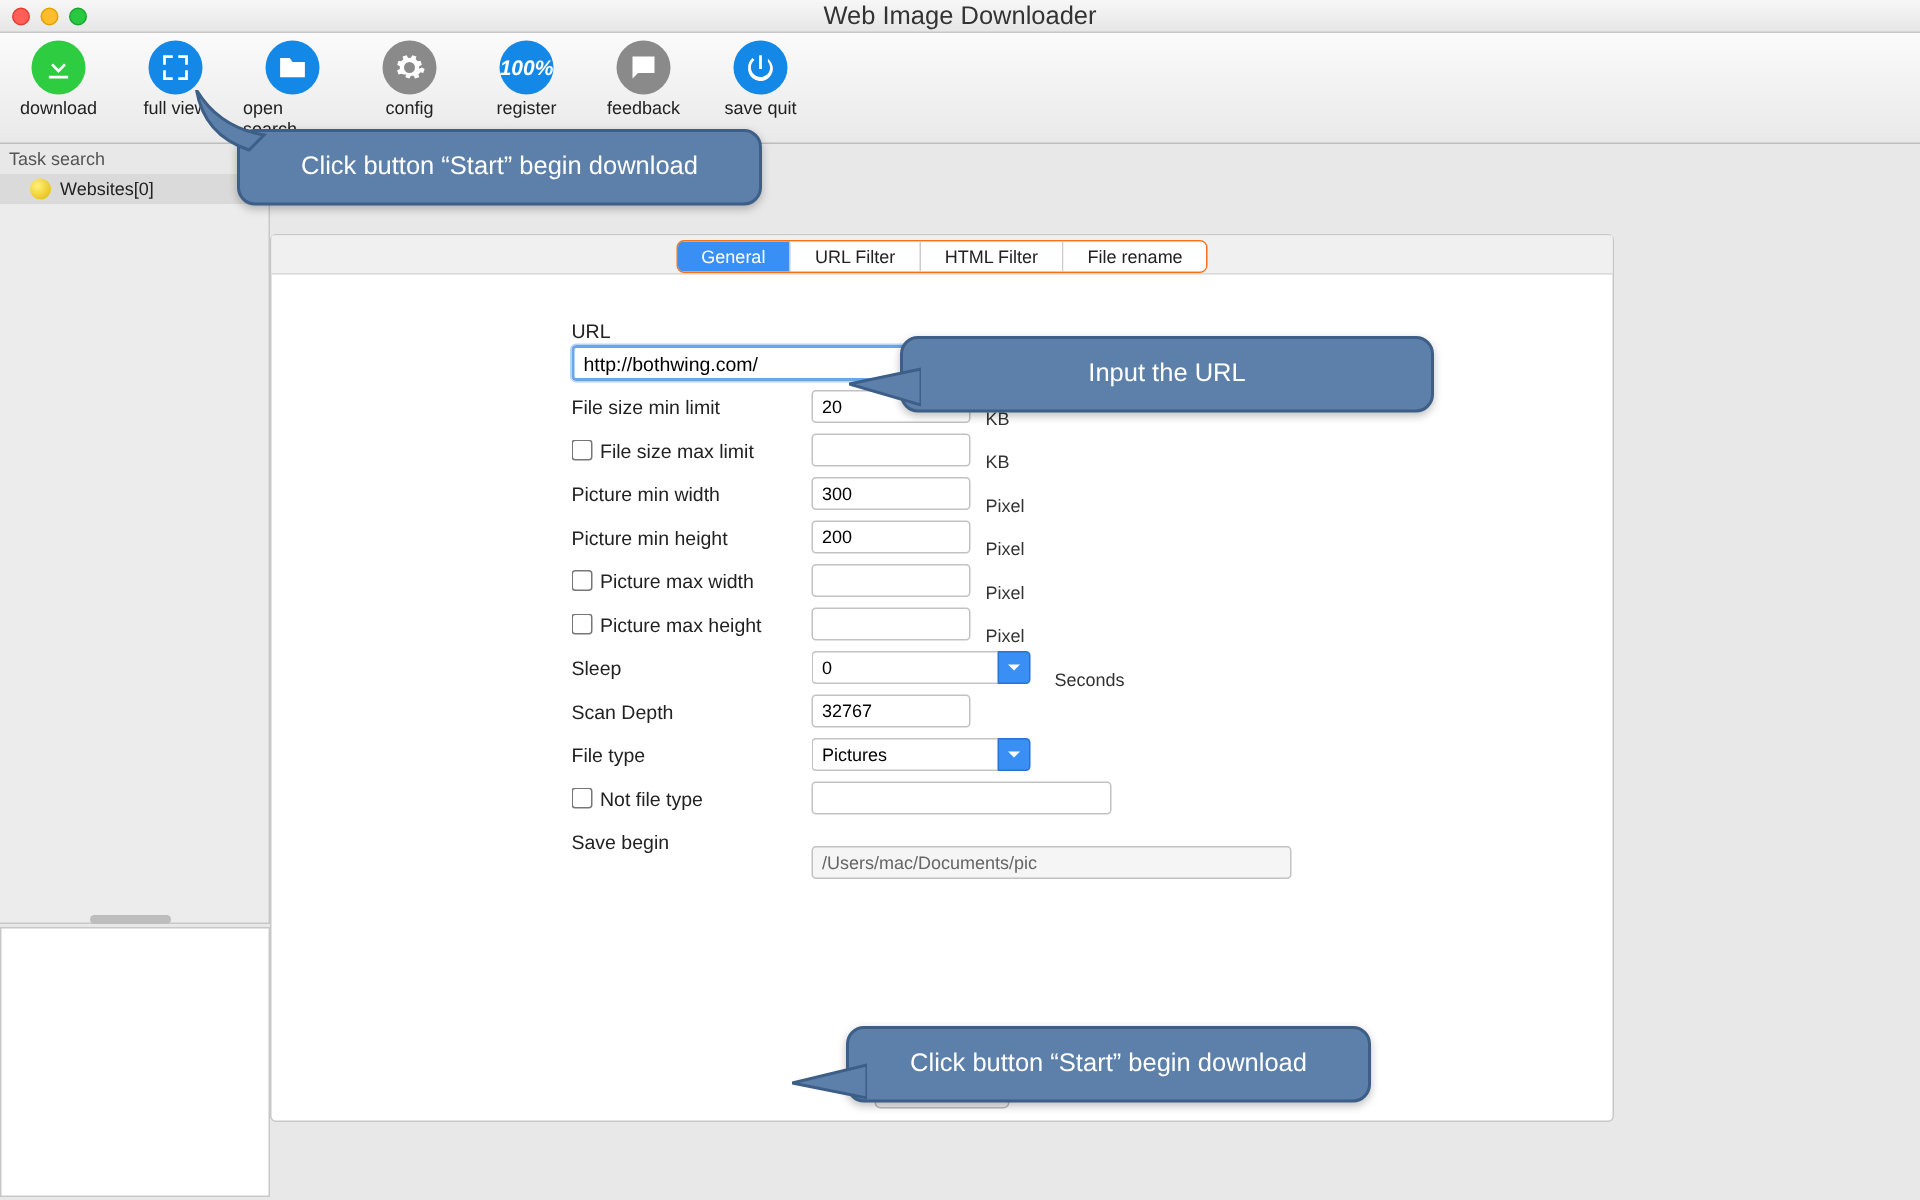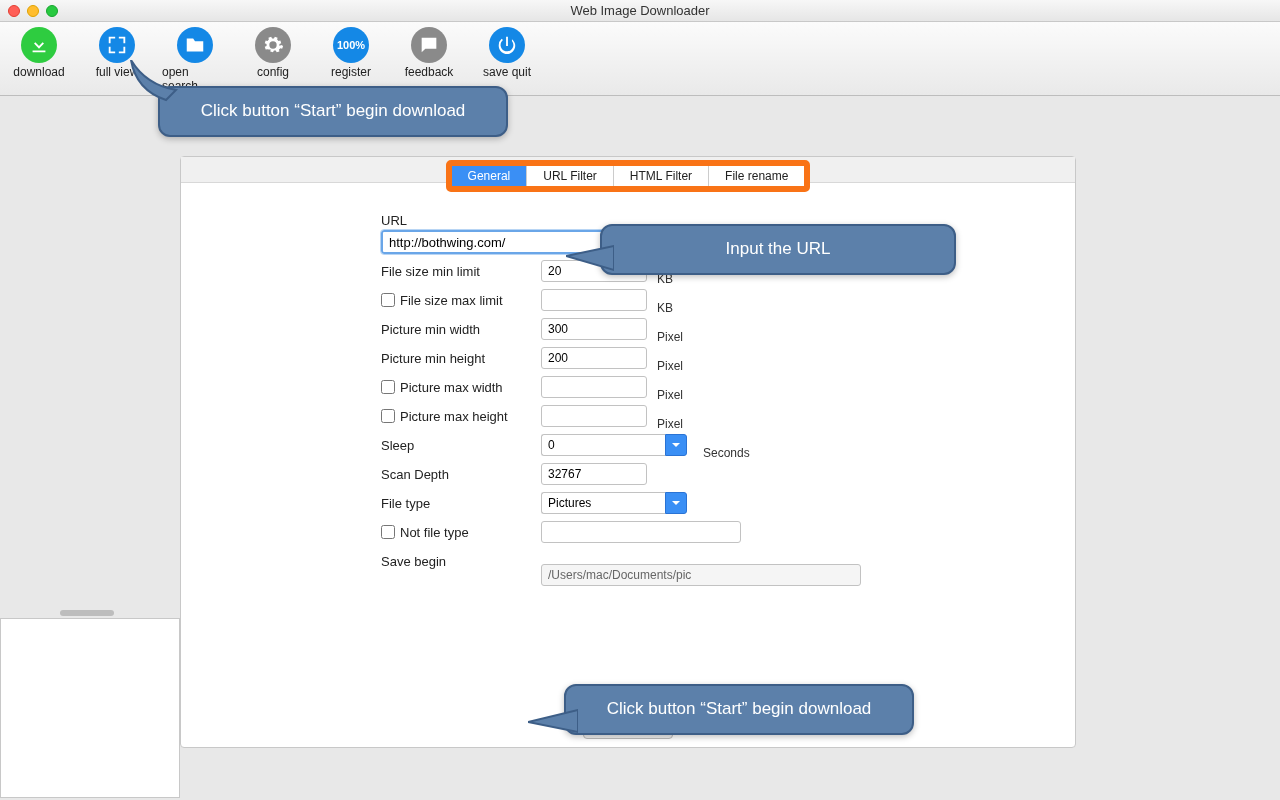--- a/index.html
+++ b/index.html
@@ -20,57 +20,57 @@
     border-bottom: 1px solid #c8c8c8;
     display: flex;
     align-items: center;
     position: relative;
   }
   .traffic { display:flex; gap:7px; padding-left:8px; }
   .tl { width:12px; height:12px; border-radius:50%; }
   .tl.red{background:#ff5f57;border:1px solid #e33e32;}
   .tl.yel{background:#ffbd2e;border:1px solid #e0a200;}
   .tl.grn{background:#28c940;border:1px solid #17a62e;}
-  .titlebar .title { position:absolute; left:0; right:0; text-align:center; font-size:13px; color:#333;}
+  .titlebar .title { position:absolute; left:0; right:0; text-align:center; font-size:17px; color:#333;}
   
   .toolbar {
     background: linear-gradient(#fbfbfb,#e9e9e9);
     border-bottom:1px solid #bdbdbd;
     display:flex;
     gap:12px;
     padding:5px 6px 2px 6px;
   }
   .tbtn { display:flex; flex-direction:column; align-items:center; width:66px; cursor:pointer;}
   .tico { width:36px; height:36px; border-radius:50%; display:flex; align-items:center; justify-content:center; color:#fff; font-weight:bold;}
   .tlbl { font-size:12px; color:#222; margin-top:2px;}
   .tico.green{background:#2ecc40;}
   .tico.blue{background:#1488e6;}
   .tico.grey{background:#8a8a8a;}
   .tico svg{width:22px;height:22px;fill:#fff;}
-  .tico .txt100{font-size:11px;color:#fff;font-weight:bold;}
+  .tico .txt100{font-size:14px;color:#fff;font-weight:bold;font-style:italic;}
   
   .content { position:relative; height: calc(800px - 22px - 62px); }
   .sidebar {
     position:absolute; left:0; top:0; width:180px; height:520px;
     background:#ececec; border-right:1px solid #c8c8c8; border-bottom:1px solid #c8c8c8;
   }
   .sidebar .hdr{ font-size:12px; color:#555; padding:3px 6px; background:#e8e8e8;}
   .sidebar .item{ display:flex;align-items:center;gap:6px;padding:2px 6px 2px 20px;font-size:12px;background:#dadada;height:20px;}
   .sidebar .dot{width:14px;height:14px;border-radius:50%;background:radial-gradient(circle at 35% 35%, #fff27a, #e2b400);}
   .lowerpane{position:absolute;left:0;top:522px;width:180px;height:180px;background:#fff;border:1px solid #c8c8c8;}
   .sbthumb{position:absolute;left:60px;top:514px;width:54px;height:6px;background:#bdbdbd;border-radius:3px;}
 
   
   .panel {
     position:absolute; left:180px; top:60px; width:896px; height:592px;
     background:#fff; border:1px solid #c8c8c8; border-radius:4px;
   }
   .panel-hdr{ height:22px; background:linear-gradient(#f7f7f7,#ececec); border-bottom:1px solid #d0d0d0; text-align:center; font-size:12px; line-height:22px; color:#333; border-radius:4px 4px 0 0;}
   .segbar{ height:26px; display:flex; justify-content:center; align-items:flex-start; padding-top:3px; background:#f0f0f0; border-bottom:1px solid #d8d8d8;}
-  .segs{display:flex;border:6px solid #f97316;border-radius:5px;overflow:hidden;align-items:center;}
+  .segs{display:flex;border:1px solid #f97316;border-radius:5px;overflow:hidden;align-items:center;}
   .seg{padding:3px 16px;font-size:12px;background:#fff;border-right:1px solid #ccc;cursor:pointer;}
   .seg:last-child{border-right:none;}
   .seg.active{background:#3a8ff5;color:#fff;}
   .form{ padding:30px 20px 10px 200px; }
   .row{ display:flex; align-items:center; margin-bottom:7px; height:22px;}
   .lbl{ width:160px; font-size:13px; color:#222; display:flex; align-items:center; gap:5px;}
   .lbl input[type=checkbox]{ width:14px;height:14px;}
   .ctrl{ display:flex; align-items:center; gap:10px;}
   .inp{ height:22px; border:1px solid #c2c2c2; border-radius:3px; padding:0 6px; font-size:12px; background:#fff;}
   .inp.w1{width:106px;}
@@ -158,20 +158,27 @@
       <svg viewBox="0 0 24 24">
           <path d="M11 3h2v10h-2V3zm6.4 2.6l1.4 1.4A9 9 0 113 12a9 9 0 013.2-6.9l1.4 1.4A7 7 0 1019 12a7 7 0 00-1.6-4.4z"></path>
         </svg>
     </div>
     <div class="tlbl">save quit</div>
   </div>
 </div>
 
 <div class="content">
 
+  <div class="sidebar">
+    <div class="hdr">Task search</div>
+    <div class="item">
+      <span class="dot"></span>
+      <span>Websites[0]</span>
+    </div>
+  </div>
   <div class="sbthumb"></div>
   <div class="lowerpane"></div>
 
   <div class="panel">
     <div class="segbar">
       <div class="segs">
         <div class="seg active">General</div>
         <div class="seg">URL Filter</div>
         <div class="seg">HTML Filter</div>
         <div class="seg">File rename</div>

